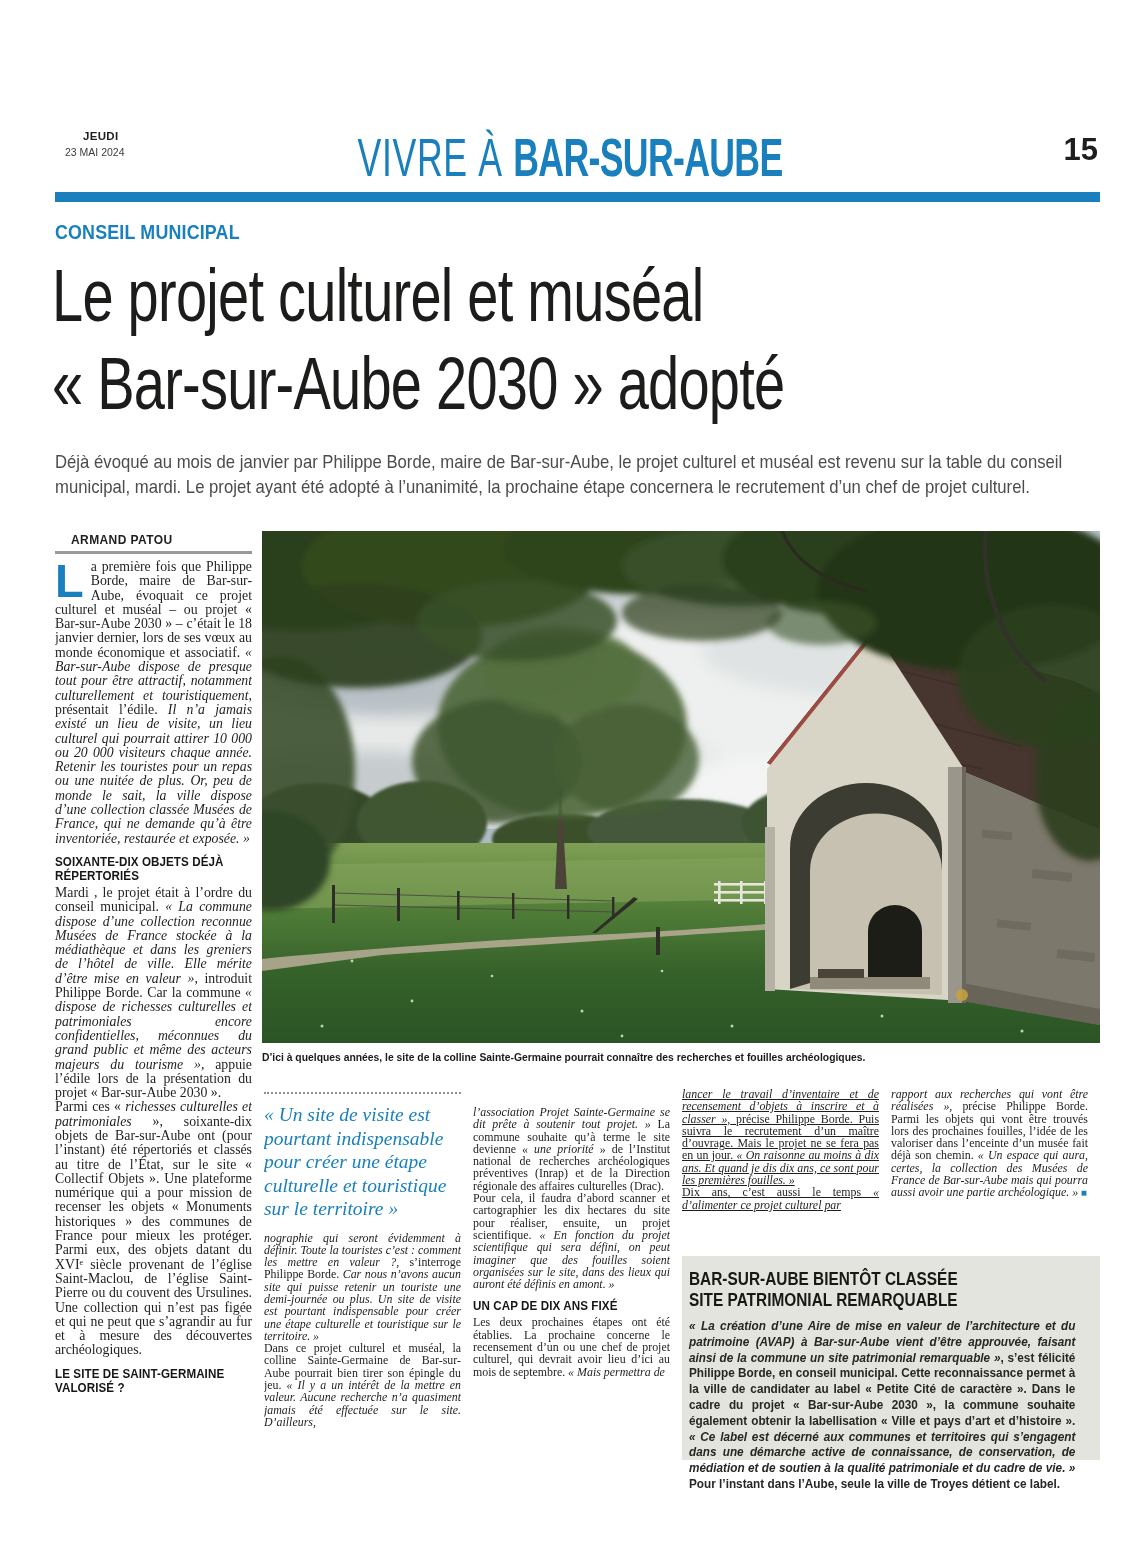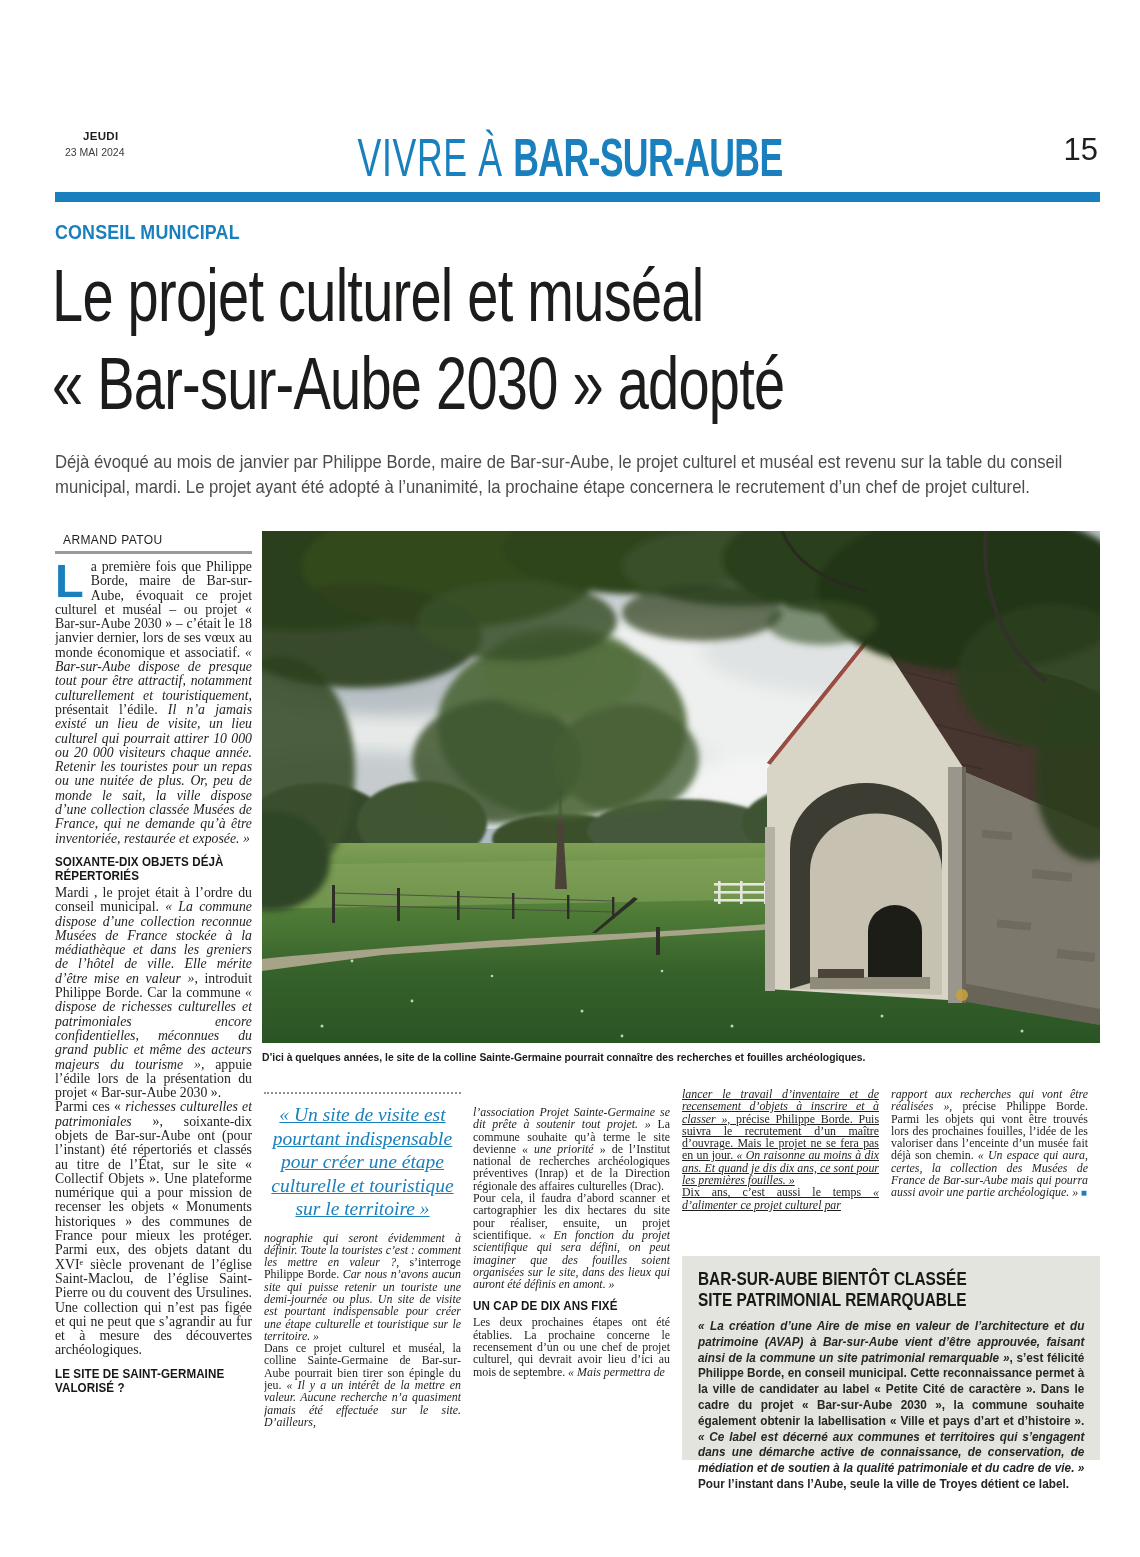--- a/index.html
+++ b/index.html
@@ -7,63 +7,63 @@
         font-family:"Liberation Sans",sans-serif;color:#1e1e1c;}
 
   
   .mast-day{position:absolute;left:55px;top:130px;font-size:11.5px;font-weight:bold;letter-spacing:.3px;margin-left:28px;}
   .mast-date{position:absolute;left:65px;top:146px;font-size:10.5px;color:#3c3c3a;}
   .mast-title{position:absolute;left:0;top:126px;width:1140px;text-align:center;
               color:var(--accent);font-size:54px;white-space:nowrap;
               transform:scaleX(.66);transform-origin:center top;letter-spacing:-1px;}
   .mast-title .light{font-weight:400;letter-spacing:1px;}
   .mast-title .heavy{font-weight:800;}
-  .page-num{position:absolute;right:42px;top:132px;font-size:31px;font-weight:normal;}
+  .page-num{position:absolute;right:42px;top:132px;font-size:31px;font-weight:bold;}
   .accent-bar{position:absolute;left:55px;top:192px;width:1045px;height:10px;background:var(--accent);}
 
   
   .kicker{position:absolute;left:55px;top:220px;color:var(--accent);font-weight:bold;
           font-size:21px;transform:scaleX(.85);transform-origin:left top;letter-spacing:.2px;}
   .headline{position:absolute;left:52px;top:252px;width:1380px;font-size:74px;line-height:88px;
             font-weight:400;color:#1c1c1a;transform:scaleX(.757);transform-origin:left top;
             letter-spacing:-1px;}
   .lede{position:absolute;left:55px;top:450px;width:1190px;font-size:19px;line-height:24.5px;
         color:#4c4c4c;transform:scaleX(.879);transform-origin:left top;}
 
-  .byline{position:absolute;left:63px;top:533px;font-size:12px;font-weight:normal;letter-spacing:.4px;}
+  .byline{position:absolute;left:71px;top:533px;font-size:12px;font-weight:bold;letter-spacing:.4px;}
   .byline-rule{position:absolute;left:55px;top:551px;width:197px;height:3px;background:#9a9a9a;}
 
   
   .col{position:absolute;width:197px;overflow:hidden;font-family:"Liberation Serif",serif;
        text-align:justify;color:#1e1e1c;}
   .col p{margin:0;}
   #col-0{left:55px;top:560px;height:900px;font-size:13.8px;line-height:14.3px;}
   #col-1{left:264px;top:1088px;height:374px;font-size:11.9px;line-height:12.3px;}
   #col-2{left:473px;top:1088px;height:374px;font-size:11.9px;line-height:12.3px;margin-top:18px;}
   #col-3{left:682px;top:1088px;height:166px;font-size:11.9px;line-height:12.3px;text-decoration:underline;}
   #col-4{left:891px;top:1088px;height:170px;font-size:11.9px;line-height:12.3px;}
 
   .subhead{font-family:"Liberation Sans",sans-serif;font-weight:bold;font-size:13.5px;line-height:14px;
            margin:9px 0 3px 0;width:229px;transform:scaleX(.86);transform-origin:left top;
            letter-spacing:.1px;text-align:left;color:#161614;}
   .dropcap{float:left;color:var(--accent);font-family:"Liberation Sans",sans-serif;font-weight:bold;
            font-size:47px;line-height:38px;padding:2px 7px 0 0;}
   .dotted-rule{border-top:2px dotted #8f8f8f;margin:4px 0 9px 0;}
   .pullquote{font-family:"Liberation Serif",serif;font-style:italic;color:var(--accent);
-             font-size:19.5px;line-height:23.5px;text-align:center;margin:0 0 11px 0;text-decoration:underline;}
+             font-size:19.5px;line-height:23.5px;text-align:left;margin:0 0 11px 0;}
   .endmark{color:var(--accent);font-style:normal;font-size:10px;}
 
   
   .photo{position:absolute;left:262px;top:531px;width:838px;height:512px;overflow:hidden;background:#b9c1c6;}
   .caption{position:absolute;left:262px;top:1051px;width:930px;font-size:11.5px;font-weight:bold;
            transform:scaleX(.9);transform-origin:left top;color:#1a1a18;}
 
   
   .infobox{position:absolute;left:682px;top:1256px;width:418px;height:204px;background:#e4e4de;
-           box-sizing:border-box;padding:13px 16px;}
+           box-sizing:border-box;padding:13px 7px;}
   .box-title{font-weight:bold;font-size:17.5px;line-height:20.5px;width:440px;
              transform:scaleX(.88);transform-origin:left top;margin:0 0 8px 0;color:#181816;}
   .box-body{font-weight:bold;font-size:12.8px;line-height:15.8px;width:420px;text-align:justify;
             transform:scaleX(.92);transform-origin:left top;color:#262624;}
 </style>
 </head>
 <body>
 
 <div id="page" style="--accent: #1a80bd; --ph-sky: #c6cdd1; --ph-cloud: #eef0ef; --ph-cloud_shadow: #b5bcc1; --ph-sky_blue: #a3bed2; --ph-far_hills: #a6b4bc; --ph-foliage_dark: #2c3f1f; --ph-foliage_mid: #45603a; --ph-foliage_light: #55713f; --ph-grass_far: #7f9f55; --ph-grass_mid: #4f7c38; --ph-grass_near: #346128; --ph-path: #b2aa92; --ph-roof: #46362f; --ph-roof_trim: #9c4b42; --ph-chapel_face: #d9d5c6; --ph-chapel_inner: #c6c1b1; --ph-chapel_wall: #7d786c; --ph-chapel_dark: #23241c; --ph-pillar: #9b968b; --ph-fence: #2e2e26; --ph-white_fence: #e6e6e0; --ph-trunk: #4b4337;">
 

